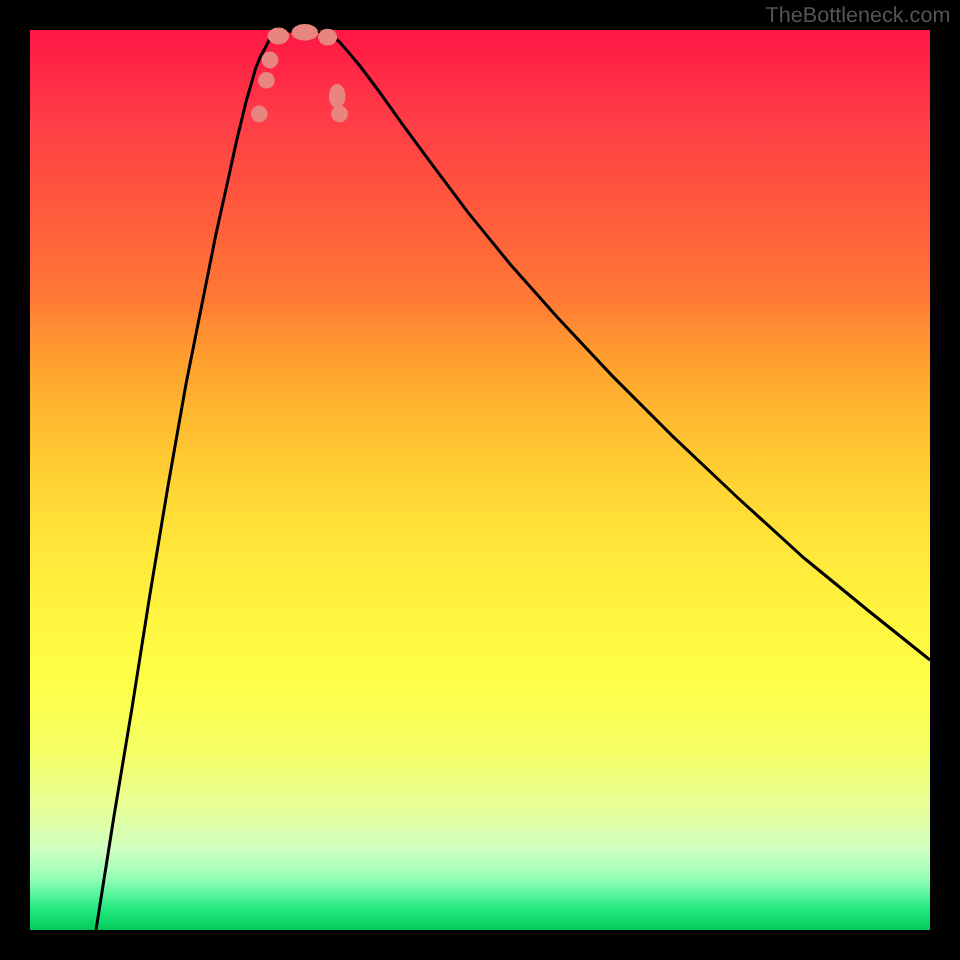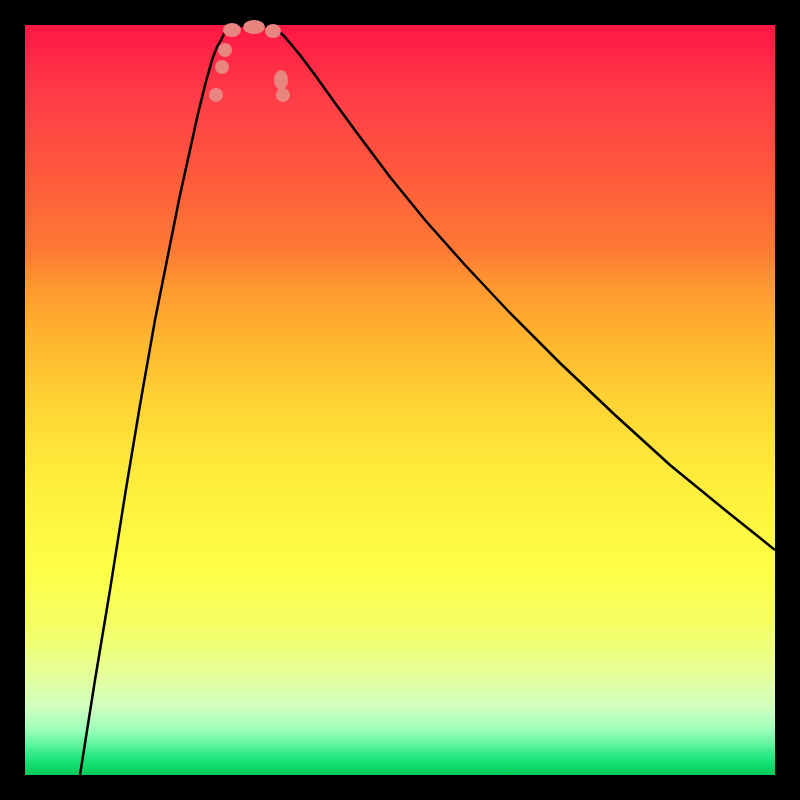--- a/index.html
+++ b/index.html
@@ -46,20 +46,21 @@
       position: absolute;
       background: #e8857f;
       border-radius: 50%;
       transform: translate(-50%, -50%);
     }
   </style>
 </head>
 <body>
 
 <div class="container">
+  <div class="watermark">TheBottleneck.com</div>
   <div class="plot-area">
     <svg class="curve" viewBox="0 0 750 750">
       <path id="left-branch" fill="none" stroke="#000" stroke-width="2.5" d="M 55 750 L 70 655 L 85 565 L 100 470 L 115 380 L 130 295 L 145 220 L 155 170 L 165 125 L 172 93 L 180 60 L 188 32 L 192 22 L 196 15 L 199 9 L 201 6 L 203 4 L 205 2"></path>
       <path id="right-branch" fill="none" stroke="#000" stroke-width="2.5" d="M 248 2 L 252 5 L 258 10 L 265 18 L 275 30 L 290 50 L 310 78 L 335 112 L 365 152 L 400 195 L 440 240 L 485 288 L 535 338 L 590 390 L 645 440 L 700 485 L 750 525"></path>
       <path id="valley-floor" fill="none" stroke="#000" stroke-width="2.5" d="M 205 2 L 215 1 L 225 1 L 235 1 L 248 2"></path>
     </svg>
     <div id="markers-layer">
         <div class="marker" style="width: 14px; height: 14px; left: 191px; top: 70px;"></div>
         <div class="marker" style="width: 14px; height: 14px; left: 197px; top: 42px;"></div>
         <div class="marker" style="width: 14px; height: 14px; left: 200px; top: 25px;"></div>

